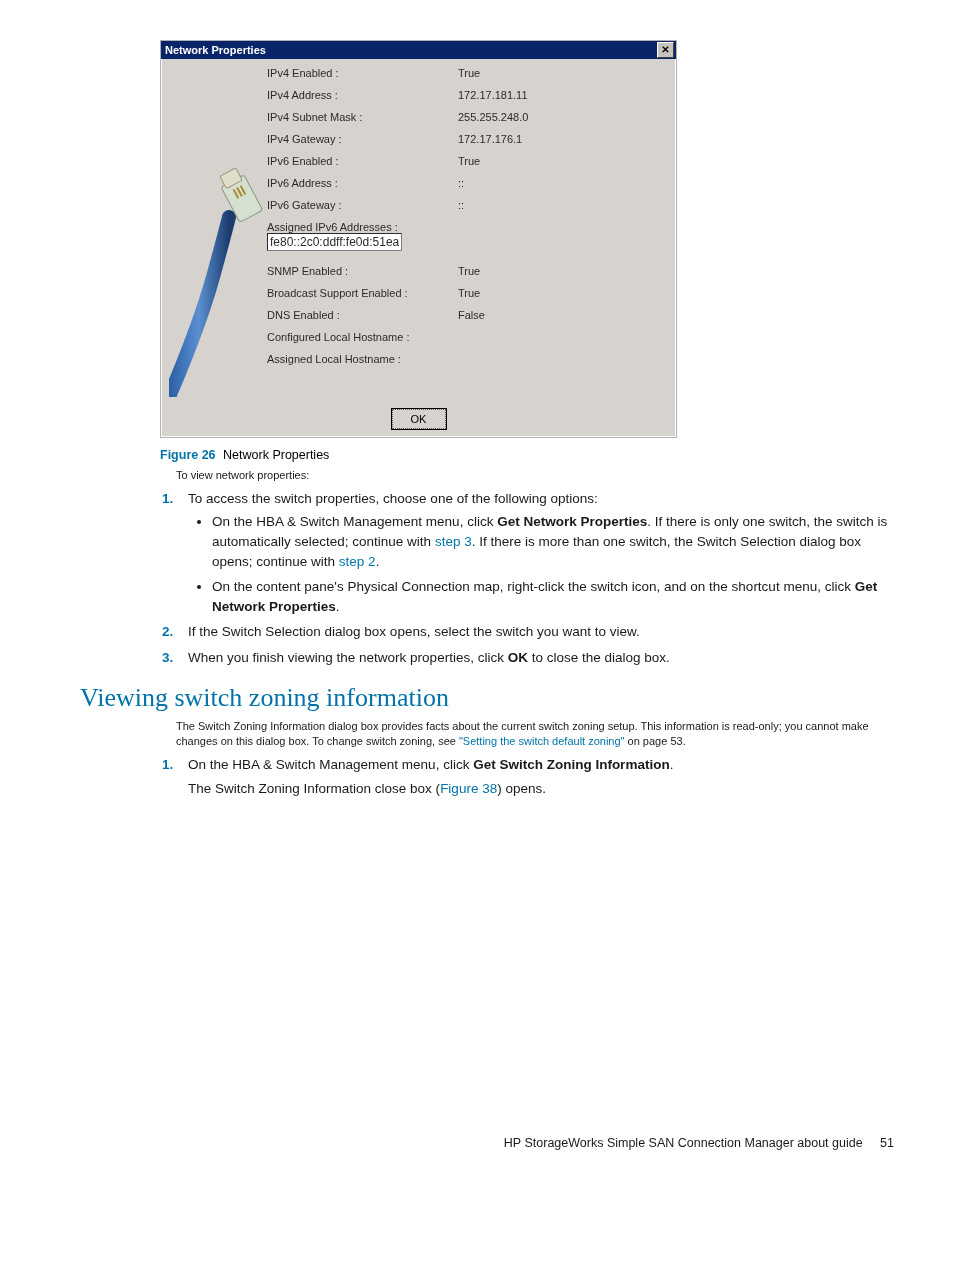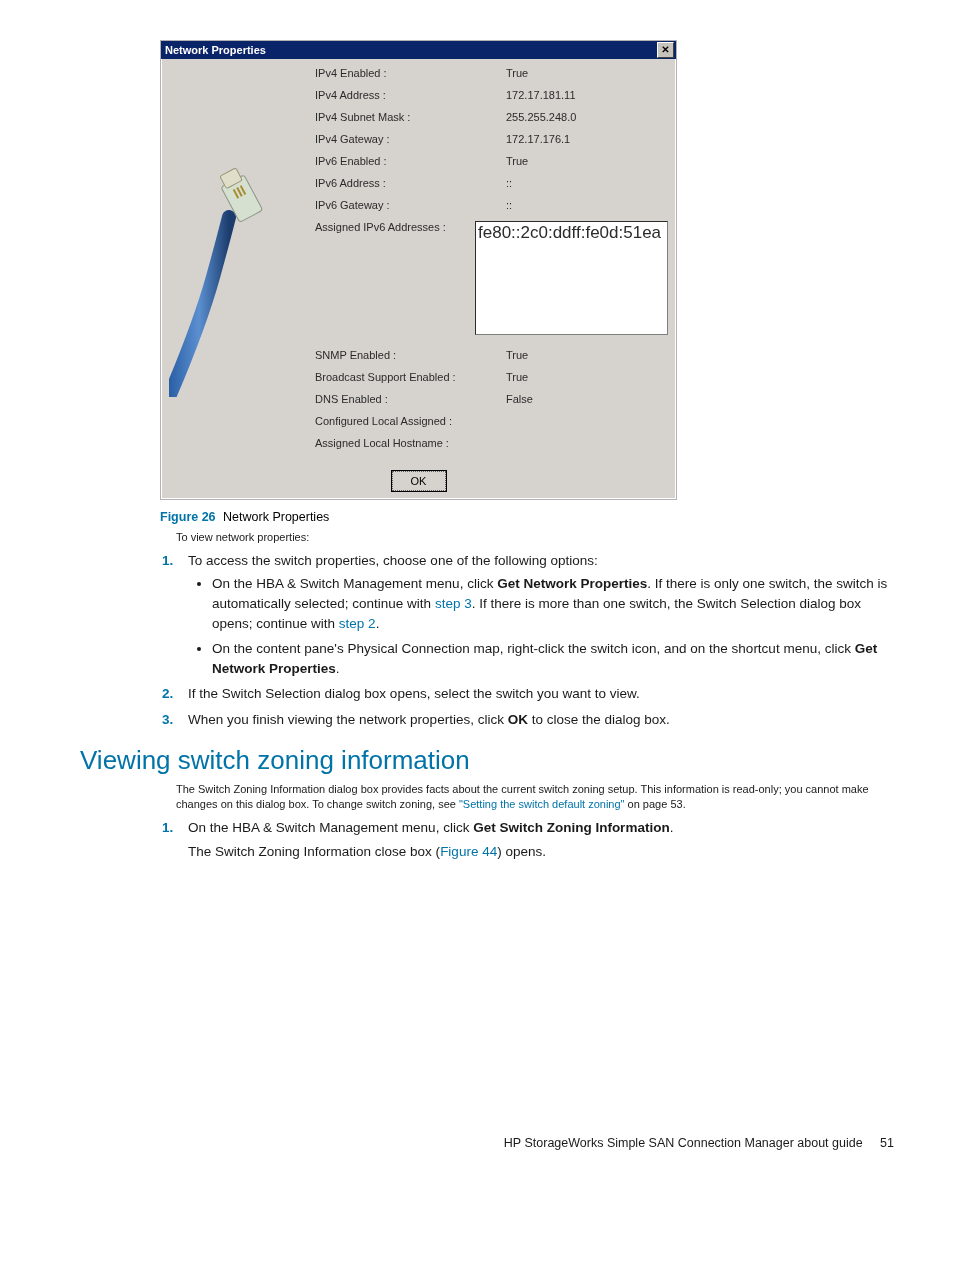--- a/index.html
+++ b/index.html
@@ -49,21 +49,20 @@
     font-family: Arial, sans-serif;
     font-size: 10px;
     line-height: 1;
     color: #000000;
     font-weight: bold;
     cursor: pointer;
   }
   .dialog-body {
     display: flex;
     padding: 8px;
-    gap: 48px;
   }
   .cable-col {
     width: 94px;
     height: 330px;
     position: relative;
     margin-right: 4px;
   }
   .cable-col svg { width: 100%; height: 100%; }
   .props-col {
     flex: 1;
@@ -80,21 +79,21 @@
     width: 160px;
     flex-shrink: 0;
   }
   .prop-value { flex: 1; margin-left: 31px; }
   .ipv6-list {
     flex: 1;
     height: 110px;
     border: 1px inset #808080;
     background: #ffffff;
     padding: 1px 2px;
-    font-size: 17px;
+    font-size: 12px;
     overflow: hidden;
   }
   .dialog-button-row {
     text-align: center;
     padding-bottom: 8px;
     padding-top: 4px;
   }
   .ok-button {
     min-width: 54px;
     height: 20px;
@@ -118,21 +117,21 @@
     margin-right: 4px;
   }
   h2.section {
     font-family: Arial, Helvetica, sans-serif;
     font-weight: normal;
     color: #0073a8;
     font-size: 21px;
     margin: 8px 0 4px 0;
   }
   h1.section-major {
-    font-family: Liberation Sans, sans-serif;
+    font-family: Liberation Serif, serif;
     font-weight: normal;
     color: #0073a8;
     font-size: 26px;
     margin: 16px 0 6px 0;
   }
   p.body {
     font-size: 11px;
     color: #1a1a1a;
     margin: 6px 0 6px 96px;
     line-height: 1.35;
@@ -229,40 +228,40 @@
           <div class="prop-value">True</div>
         </div>
         <div class="prop-row">
           <div class="prop-label">IPv6 Address :</div>
           <div class="prop-value">::</div>
         </div>
         <div class="prop-row">
           <div class="prop-label">IPv6 Gateway :</div>
           <div class="prop-value">::</div>
         </div>
-        <div class="prop-row" style="margin-bottom:14px;">
+        <div class="prop-row" style="margin-bottom:14px;flex-direction:column;">
           <div class="prop-label">Assigned IPv6 Addresses :</div>
           <div class="ipv6-list">
             <div>fe80::2c0:ddff:fe0d:51ea</div>
           </div>
         </div>
         <div class="prop-row">
           <div class="prop-label">SNMP Enabled :</div>
           <div class="prop-value">True</div>
         </div>
         <div class="prop-row">
           <div class="prop-label">Broadcast Support Enabled :</div>
           <div class="prop-value">True</div>
         </div>
         <div class="prop-row">
           <div class="prop-label">DNS Enabled :</div>
           <div class="prop-value">False</div>
         </div>
         <div class="prop-row">
-          <div class="prop-label">Configured Local Assigned :</div>
+          <div class="prop-label">Configured Local Hostname :</div>
           <div class="prop-value"></div>
         </div>
         <div class="prop-row">
           <div class="prop-label">Assigned Local Hostname :</div>
           <div class="prop-value"></div>
         </div>
       </div>
     </div>
     <div class="dialog-button-row">
       <button class="ok-button">OK</button>
@@ -300,21 +299,21 @@
 
   <h1 class="section-major">Viewing switch zoning information</h1>
   <p class="body">
     <span>The Switch Zoning Information dialog box provides facts about the current switch zoning setup. This information is read-only; you cannot make changes on this dialog box. To change switch zoning, see </span><span class="link">"Setting the switch default zoning"</span><span> on page 53.</span>
   </p>
   <ol class="numbered">
     <li>
       <span class="num">1.</span>
       <span>On the HBA &amp; Switch Management menu, click </span><span class="bold">Get Switch Zoning Information</span><span>.</span>
       <div style="margin-top:4px;">
-        <span>The Switch Zoning Information close box (</span><span class="link">Figure 44</span><span>) opens.</span>
+        <span>The Switch Zoning Information close box (</span><span class="link">Figure 38</span><span>) opens.</span>
       </div>
     </li>
   </ol>
 
   <div class="footer">
     <span>HP StorageWorks Simple SAN Connection Manager about guide</span>
     <span class="page-num">51</span>
   </div>
 
 </div>

